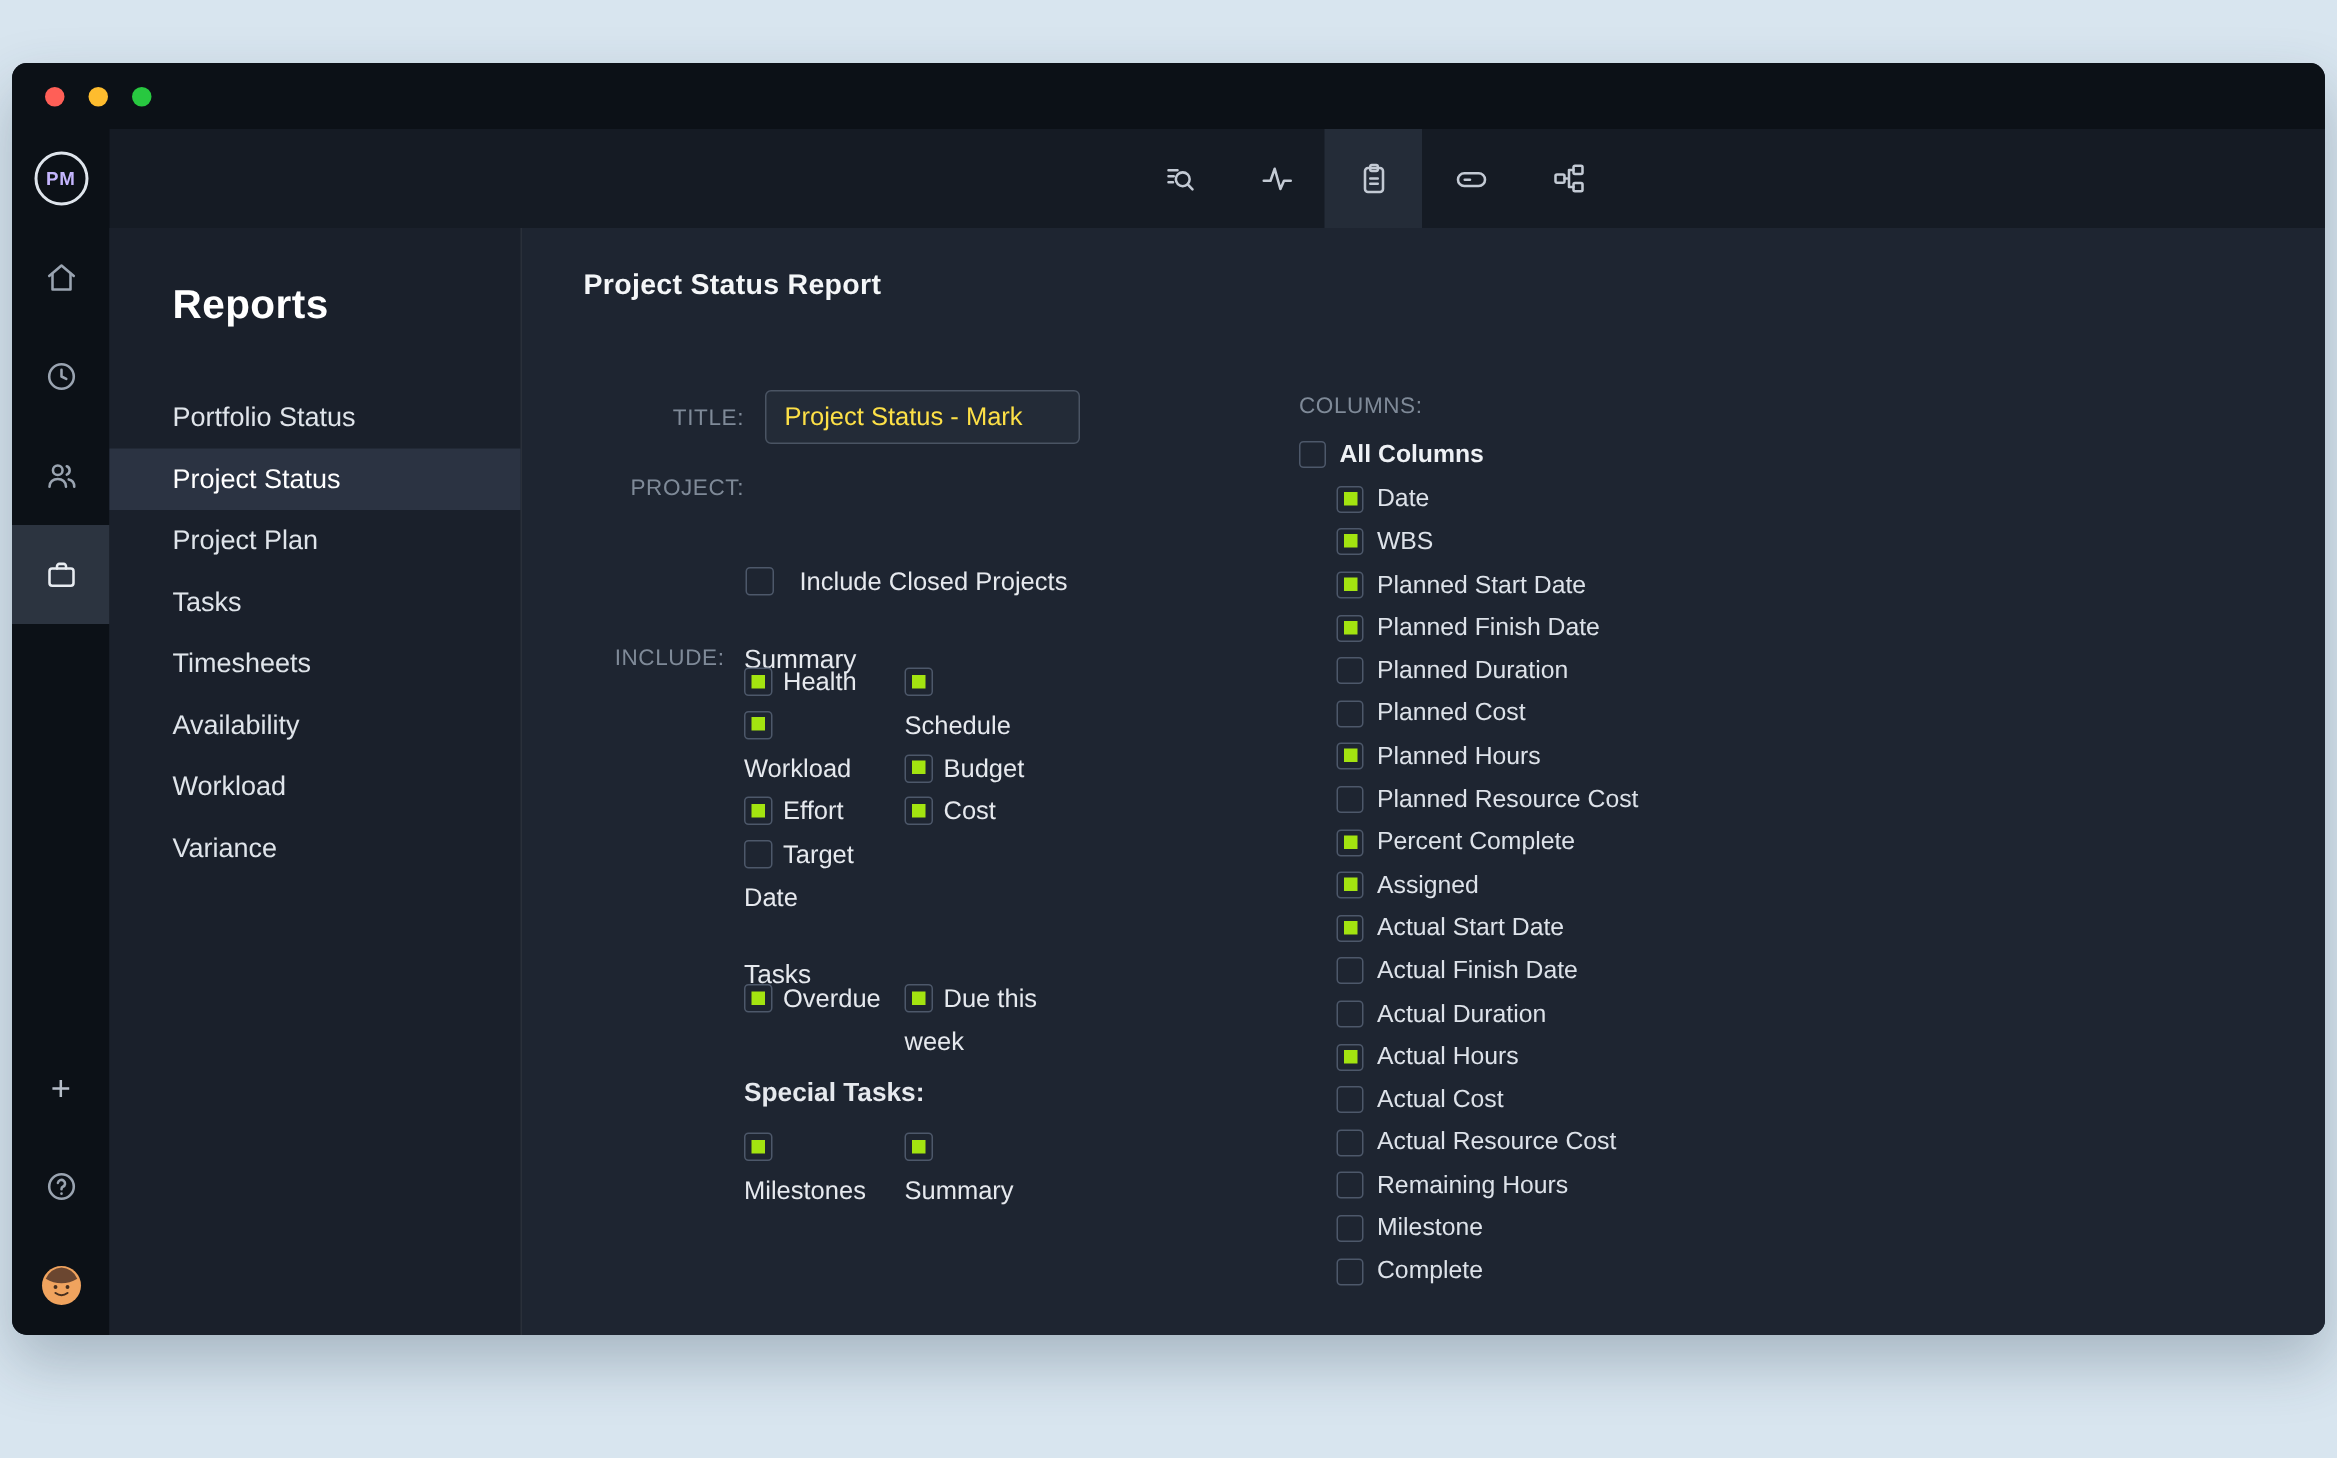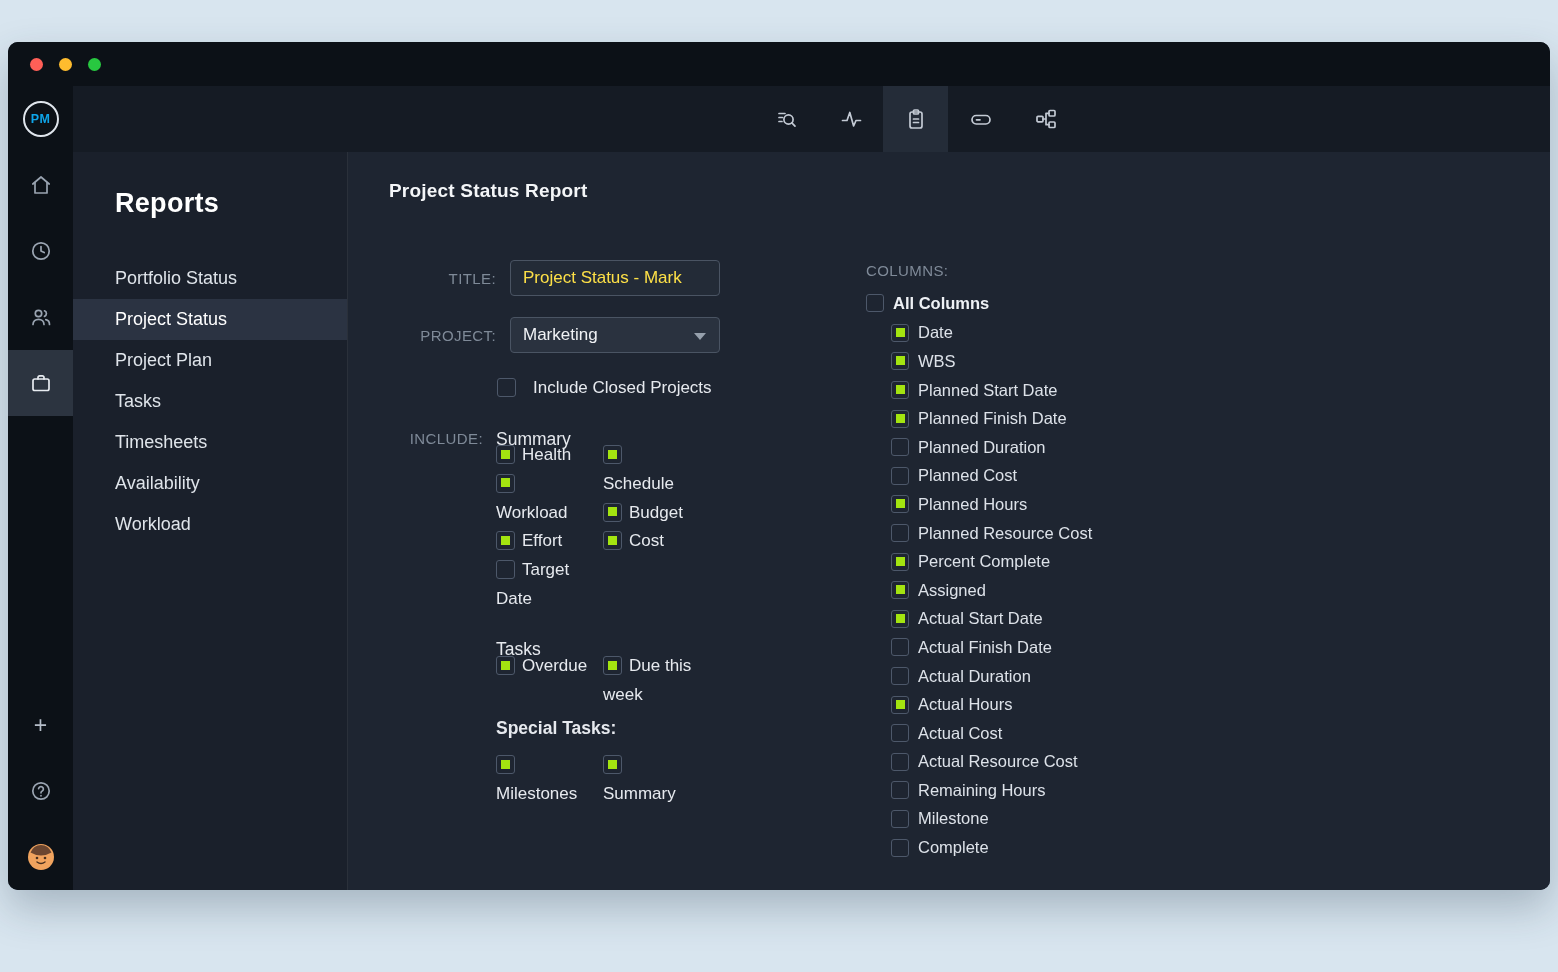--- a/index.html
+++ b/index.html
@@ -13,21 +13,21 @@
     border-radius:10px;overflow:hidden;background:#1e2531;
     box-shadow:0 18px 40px rgba(40,60,80,.28);
   }
   
   .titlebar{height:44px;background:#0c1117;display:flex;align-items:center;padding-left:22px;gap:16px;}
   .tl{width:13px;height:13px;border-radius:50%;display:inline-block;}
   .tl.red{background:#ff5f57;} .tl.yellow{background:#febc2e;} .tl.green{background:#28c840;}
   
   .appheader{height:66px;background:#151b24;position:relative;display:flex;}
   .logo-block{width:65px;height:66px;background:#0c1117;display:flex;align-items:center;justify-content:center;}
-  .logo{width:36px;height:36px;border:2px solid #dfe5ec;border-radius:50%;color:#0ea5e9;
+  .logo{width:36px;height:36px;border:2px solid #dfe5ec;border-radius:50%;color:#c4b5fd;
         font-size:12.5px;font-weight:700;letter-spacing:.5px;display:flex;align-items:center;justify-content:center;box-sizing:border-box;}
   .header-icons{position:absolute;left:745px;top:0;height:66px;display:flex;}
   .hslot{width:65px;height:66px;display:flex;align-items:center;justify-content:center;cursor:pointer;}
   .hslot.active{background:#242c38;}
   .hslot svg{stroke:#c3cad4;fill:none;stroke-width:1.7;stroke-linecap:round;stroke-linejoin:round;}
   
   .appbody{display:flex;height:738px;}
   .rail{width:65px;background:#0c1117;display:flex;flex-direction:column;flex-shrink:0;}
   .rslot{height:66px;display:flex;align-items:center;justify-content:center;cursor:pointer;}
   .rslot svg{stroke:#9aa4b1;fill:none;stroke-width:1.7;stroke-linecap:round;stroke-linejoin:round;}
@@ -188,37 +188,34 @@
     <div class="panel">
       <h2>Reports</h2>
       <div class="report-list" id="report-list">
           <div class="report-item">Portfolio Status</div>
           <div class="report-item selected">Project Status</div>
           <div class="report-item">Project Plan</div>
           <div class="report-item">Tasks</div>
           <div class="report-item">Timesheets</div>
           <div class="report-item">Availability</div>
           <div class="report-item">Workload</div>
+          <div class="report-item">Variance</div>
         </div>
     </div>
 
     <div class="main">
       <h1>Project Status Report</h1>
 
       <div class="form-row" style="top:108px;">
         <div class="form-label">TITLE:</div>
         <input class="text-input" type="text" value="Project Status - Mark" style="">
       </div>
 
       <div class="form-row" style="top:165px;">
         <div class="form-label">PROJECT:</div>
-        <div class="dropdown">
-          <span>Marketing</span>
-          <span class="caret"></span>
-        </div>
       </div>
 
       <div class="closed-row">
         <span id="closed-cb-slot"><span class="cb"></span></span>
         <span>Include Closed Projects</span>
       </div>
 
       <div class="include-label form-label">INCLUDE:</div>
 
       <div class="sec-head" style="top:277px;">Summary</div>

